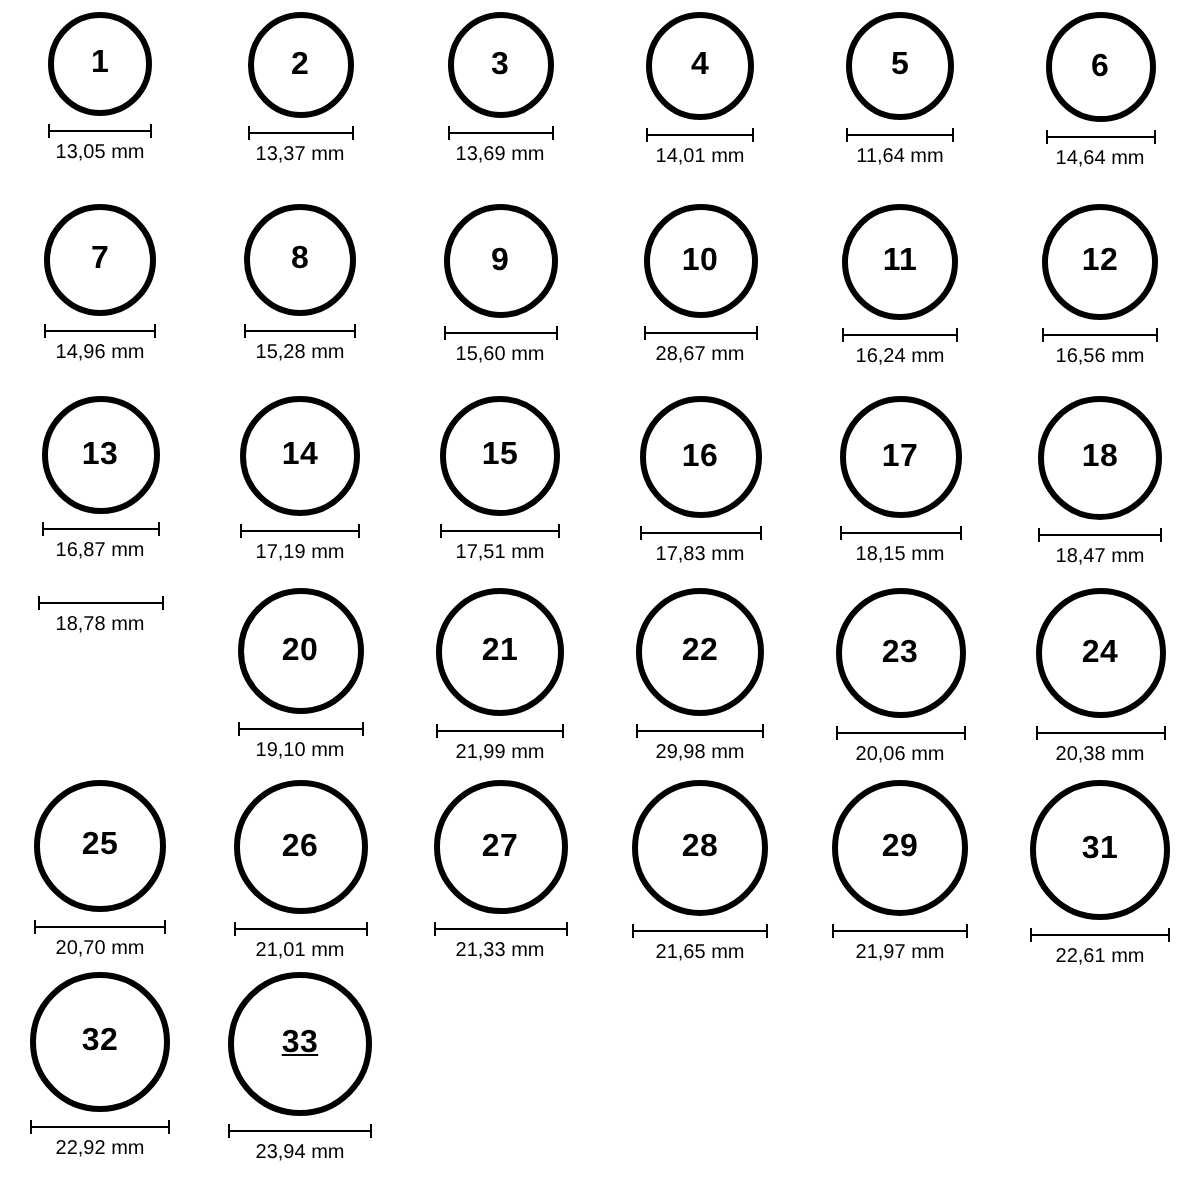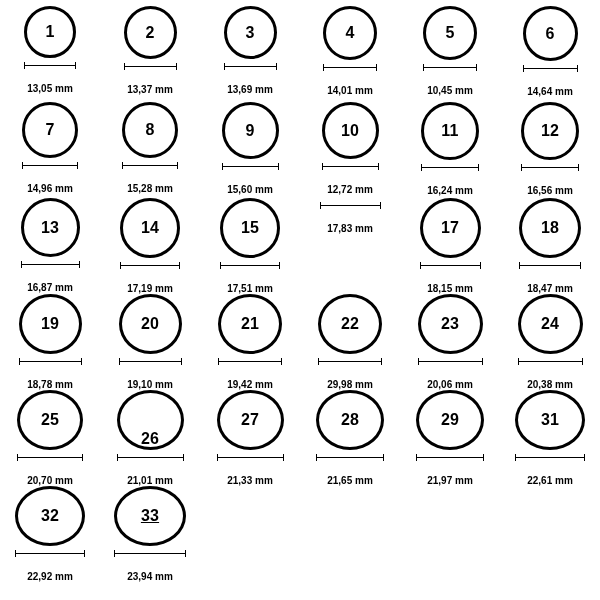--- a/index.html
+++ b/index.html
@@ -76,23 +76,23 @@
   .dim-bar .tick {
     position: absolute;
     top: 0;
     width: 1px;
     height: 7px;
     background: #000000;
   }
   .dim-bar .tick.left { left: 0; }
   .dim-bar .tick.right { right: 0; }
   .dim-text {
-    margin-top: 14px;
+    margin-top: 2px;
     font-size: 10px;
-    font-weight: bold;
+    font-weight: normal;
     color: #000000;
     white-space: nowrap;
   }
 </style>
 </head>
 <body>
 
 <div id="chart">
   <div class="grid" id="grid">
       <div class="cell">
@@ -145,21 +145,21 @@
       </div>
       <div class="cell">
         <div class="ring" style="width: 54px; height: 54px;">
           <span class="ring-label">5</span>
         </div>
         <div class="dim">
           <div class="dim-bar" style="width: 54px;">
             <span class="tick left"></span>
             <span class="tick right"></span>
           </div>
-          <div class="dim-text">10,45 mm</div>
+          <div class="dim-text">11,64 mm</div>
         </div>
       </div>
       <div class="cell">
         <div class="ring" style="width: 55px; height: 55px;">
           <span class="ring-label">6</span>
         </div>
         <div class="dim">
           <div class="dim-bar" style="width: 55px;">
             <span class="tick left"></span>
             <span class="tick right"></span>
@@ -205,21 +205,21 @@
       </div>
       <div class="cell">
         <div class="ring" style="width: 57px; height: 57px;">
           <span class="ring-label">10</span>
         </div>
         <div class="dim">
           <div class="dim-bar" style="width: 57px;">
             <span class="tick left"></span>
             <span class="tick right"></span>
           </div>
-          <div class="dim-text">12,72 mm</div>
+          <div class="dim-text">28,67 mm</div>
         </div>
       </div>
       <div class="cell">
         <div class="ring" style="width: 58px; height: 58px;">
           <span class="ring-label">11</span>
         </div>
         <div class="dim">
           <div class="dim-bar" style="width: 58px;">
             <span class="tick left"></span>
             <span class="tick right"></span>
@@ -269,20 +269,23 @@
         </div>
         <div class="dim">
           <div class="dim-bar" style="width: 60px;">
             <span class="tick left"></span>
             <span class="tick right"></span>
           </div>
           <div class="dim-text">17,51 mm</div>
         </div>
       </div>
       <div class="cell">
+        <div class="ring" style="width: 61px; height: 61px;">
+          <span class="ring-label">16</span>
+        </div>
         <div class="dim">
           <div class="dim-bar" style="width: 61px;">
             <span class="tick left"></span>
             <span class="tick right"></span>
           </div>
           <div class="dim-text">17,83 mm</div>
         </div>
       </div>
       <div class="cell">
         <div class="ring" style="width: 61px; height: 61px;">
@@ -302,23 +305,20 @@
         </div>
         <div class="dim">
           <div class="dim-bar" style="width: 62px;">
             <span class="tick left"></span>
             <span class="tick right"></span>
           </div>
           <div class="dim-text">18,47 mm</div>
         </div>
       </div>
       <div class="cell">
-        <div class="ring" style="width: 63px; height: 63px;">
-          <span class="ring-label">19</span>
-        </div>
         <div class="dim">
           <div class="dim-bar" style="width: 63px;">
             <span class="tick left"></span>
             <span class="tick right"></span>
           </div>
           <div class="dim-text">18,78 mm</div>
         </div>
       </div>
       <div class="cell">
         <div class="ring" style="width: 63px; height: 63px; align-items: center;">
@@ -334,21 +334,21 @@
       </div>
       <div class="cell">
         <div class="ring" style="width: 64px; height: 64px;">
           <span class="ring-label">21</span>
         </div>
         <div class="dim">
           <div class="dim-bar" style="width: 64px;">
             <span class="tick left"></span>
             <span class="tick right"></span>
           </div>
-          <div class="dim-text">19,42 mm</div>
+          <div class="dim-text">21,99 mm</div>
         </div>
       </div>
       <div class="cell">
         <div class="ring" style="width: 64px; height: 64px;">
           <span class="ring-label">22</span>
         </div>
         <div class="dim">
           <div class="dim-bar" style="width: 64px;">
             <span class="tick left"></span>
             <span class="tick right"></span>
@@ -386,21 +386,21 @@
         </div>
         <div class="dim">
           <div class="dim-bar" style="width: 66px;">
             <span class="tick left"></span>
             <span class="tick right"></span>
           </div>
           <div class="dim-text">20,70 mm</div>
         </div>
       </div>
       <div class="cell">
-        <div class="ring" style="width: 67px; height: 67px; align-items: flex-end;">
+        <div class="ring" style="width: 67px; height: 67px;">
           <span class="ring-label">26</span>
         </div>
         <div class="dim">
           <div class="dim-bar" style="width: 67px;">
             <span class="tick left"></span>
             <span class="tick right"></span>
           </div>
           <div class="dim-text">21,01 mm</div>
         </div>
       </div>

